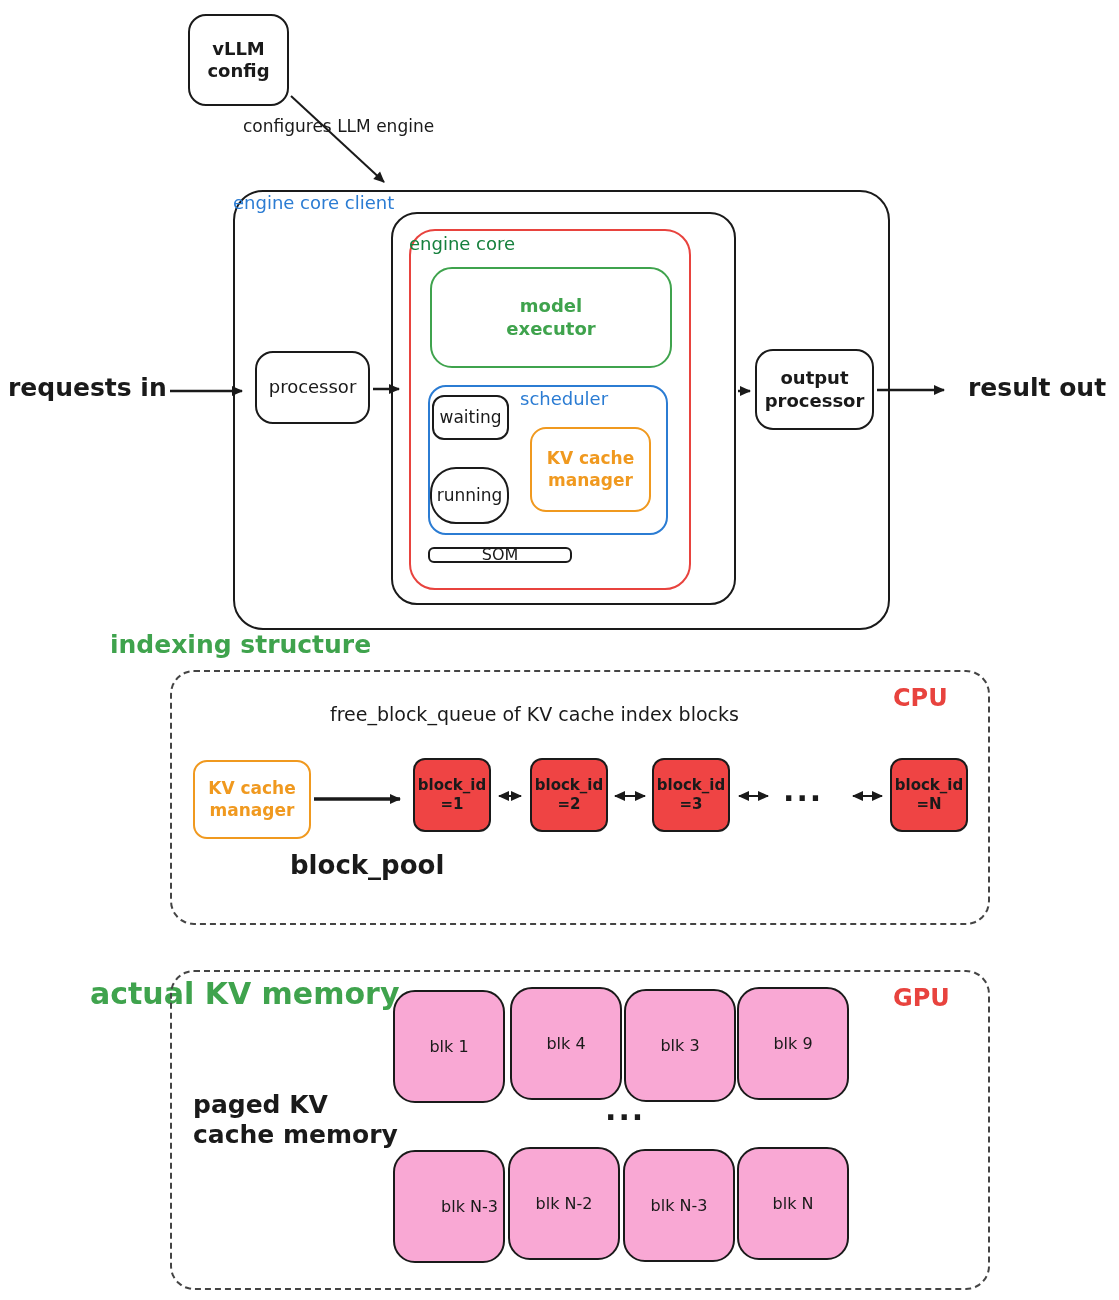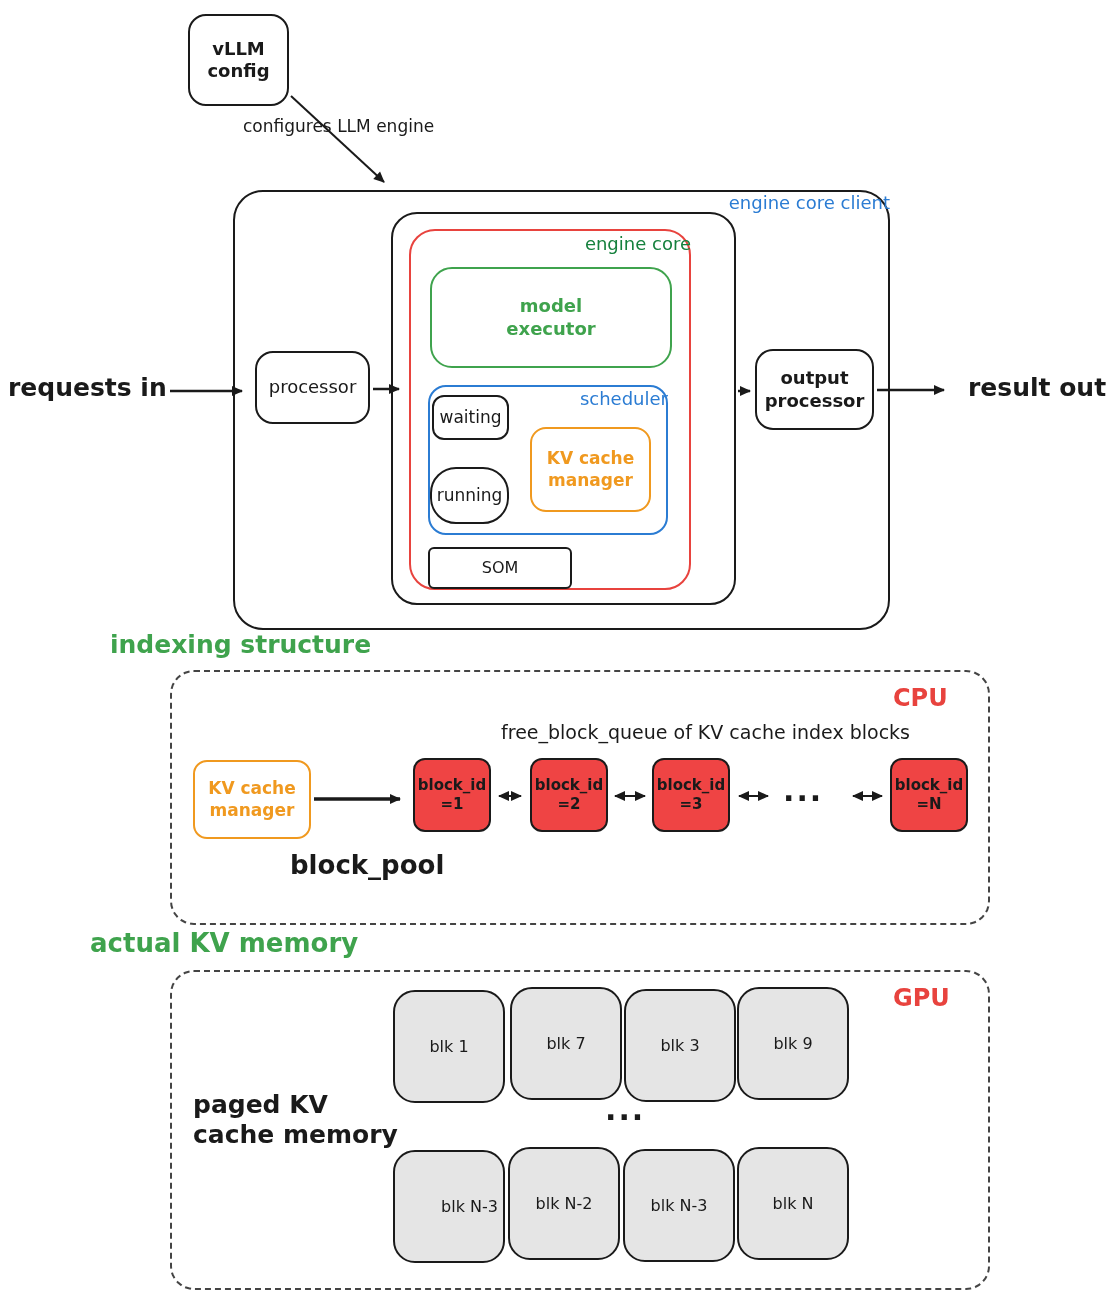--- a/index.html
+++ b/index.html
@@ -9,64 +9,64 @@
     color:#1a1a1a;
   }
   .canvas { position:relative; width:1119px; height:1300px; background:#fff; overflow:hidden; }
 
   .box {
     position:absolute; display:flex; align-items:center; justify-content:center;
     text-align:center; background:#fff; border:2.5px solid #1a1a1a; line-height:1.25;
   }
   .lbl { position:absolute; line-height:1.2; }
   .pre { white-space:pre-line;font-weight:bold; }
-  .ctr { text-align:right; }
+  .ctr { text-align:left; }
 
   
   .vllm-config { left:188px; top:14px; width:101px; height:92px; border-radius:18px; font-size:18px; }
   .configures  { left:243px; top:116px; font-size:17px; }
 
   
   .client-box  { left:233px; top:190px; width:657px; height:440px; border-radius:30px; background:transparent; }
   .client-lbl  { left:233px; top:192px; width:657px; color:#2b7cd3; font-size:18px; }
   .inner-box   { left:391px; top:212px; width:345px; height:393px; border-radius:26px; background:transparent; }
   .core-box    { left:409px; top:229px; width:282px; height:361px; border-radius:26px; border-color:#e8433e; background:transparent; }
   .core-lbl    { left:409px; top:233px; width:282px; color:#15803d; font-size:18px; }
   .model-exec  { left:430px; top:267px; width:242px; height:101px; border-radius:22px; border-color:#3fa34d; color:#3fa34d; font-size:18px; background:transparent; }
   .sched-box   { left:428px; top:385px; width:240px; height:150px; border-radius:18px; border-color:#2b7cd3; background:transparent; }
   .sched-lbl   { left:520px; top:388px; width:148px; color:#2b7cd3; font-size:18px; }
   .waiting     { left:432px; top:395px; width:77px;  height:45px; border-width:2px; border-radius:12px; font-size:17px; }
   .running     { left:430px; top:467px; width:79px;  height:57px; border-width:2px; border-radius:26px; font-size:17px; }
   .kvm1        { left:530px; top:427px; width:121px; height:85px; border-color:#f0991f; color:#f0991f; font-size:17px; border-radius:16px; }
-  .som         { left:428px; top:547px; width:144px; height:42px; border-width:2px; border-radius:6px; font-size:16px; }
+  .som         { left:428px; top:547px; width:144px; height:16px; border-width:2px; border-radius:6px; font-size:16px; }
   .processor   { left:255px; top:351px; width:115px; height:73px; border-radius:18px; font-size:18px; }
   .outputp     { left:755px; top:349px; width:119px; height:81px; border-radius:18px; font-size:18px; }
   .requests-in { left:8px;   top:373px; font-size:25px; font-weight:600; }
   .result-out  { left:968px; top:373px; font-size:25px; font-weight:600; }
 
   
   .indexing-lbl { left:110px; top:630px; font-size:25px; font-weight:600; color:#3fa34d; }
   .cpu-box      { left:170px; top:670px; width:820px; height:255px; border:2px dashed #444; border-radius:24px; background:transparent; }
   .cpu-lbl      { left:893px; top:684px; color:#e8433e; font-size:24px; font-weight:600; }
-  .queue-title  { left:330px; top:703px; width:580px; font-size:19px;margin-top:18px; }
+  .queue-title  { left:330px; top:703px; width:580px; font-size:19px; }
   .kvm2         { left:193px; top:760px; width:118px; height:79px; border-color:#f0991f; color:#f0991f; font-size:17px; border-radius:14px; }
   .idblock      { width:78px; height:74px; border-radius:12px; background:#ef4444; font-size:15px; border-width:2.5px; }
   .idb1 { left:413px; top:758px; }
   .idb2 { left:530px; top:758px; }
   .idb3 { left:652px; top:758px; }
   .idbN { left:890px; top:758px; }
   .list-ellipsis { left:783px; top:773px; font-size:30px; font-weight:700; letter-spacing:2px; }
   .block-pool   { left:290px; top:850px; font-size:26px; font-weight:600; }
 
   
-  .memory-lbl  { left:90px;  top:928px; font-size:26px; font-weight:600; color:#3fa34d; }
+  .memory-lbl  { left:90px;  top:976px; font-size:30px; font-weight:600; color:#3fa34d; }
   .gpu-box     { left:170px; top:970px; width:820px; height:320px; border:2px dashed #444; border-radius:24px; background:transparent; }
   .gpu-lbl     { left:893px; top:984px; color:#e8433e; font-size:24px; font-weight:600; }
   .paged-lbl   { left:193px; top:1090px; font-size:25px; font-weight:600; }
-  .gblock      { width:112px; height:113px; border-radius:22px; background:#e5e5e5; border-width:2px; font-size:16px; }
+  .gblock      { width:112px; height:113px; border-radius:22px; background:#f9a8d4; border-width:2px; font-size:16px; }
   .g1 { left:393px; top:990px; }
   .g2 { left:510px; top:987px; }
   .g3 { left:624px; top:989px; }
   .g4 { left:737px; top:987px; }
   .g5 { left:393px; top:1150px;padding-left:41px; }
   .g6 { left:508px; top:1147px; }
   .g7 { left:623px; top:1149px; }
   .g8 { left:737px; top:1147px; }
   .grid-ellipsis { left:605px; top:1092px; font-size:30px; font-weight:700; letter-spacing:2px; }
 
@@ -130,21 +130,21 @@
   <div class="lbl block-pool">block_pool</div>
 
   <div class="lbl memory-lbl">actual KV memory</div>
 
   <div class="box gpu-box"></div>
   <div class="lbl gpu-lbl">GPU</div>
   <div class="lbl paged-lbl pre">paged KV
 cache memory</div>
 
   <div class="box gblock g1">blk 1</div>
-  <div class="box gblock g2">blk 7</div>
+  <div class="box gblock g2">blk 4</div>
   <div class="box gblock g3">blk 3</div>
   <div class="box gblock g4">blk 9</div>
   <div class="lbl grid-ellipsis">...</div>
   <div class="box gblock g5">blk N-3</div>
   <div class="box gblock g6">blk N-2</div>
   <div class="box gblock g7">blk N-3</div>
   <div class="box gblock g8">blk N</div>
 
   <svg class="arrows" width="1119" height="1300" viewBox="0 0 1119 1300">
     <defs>

